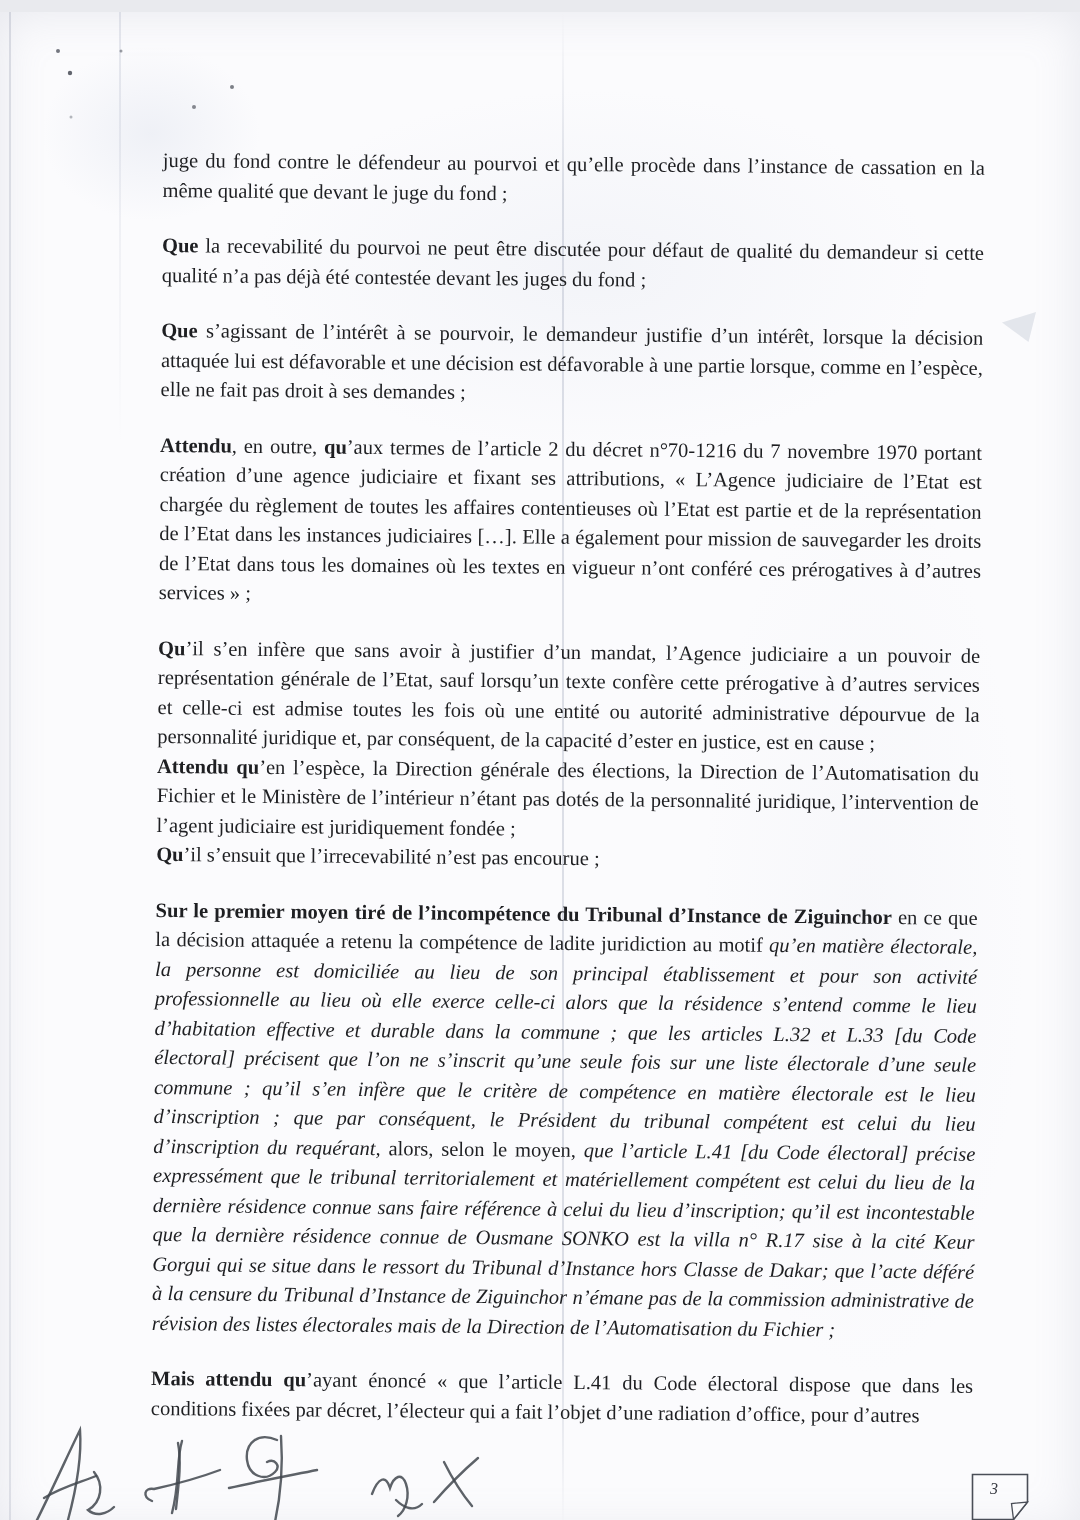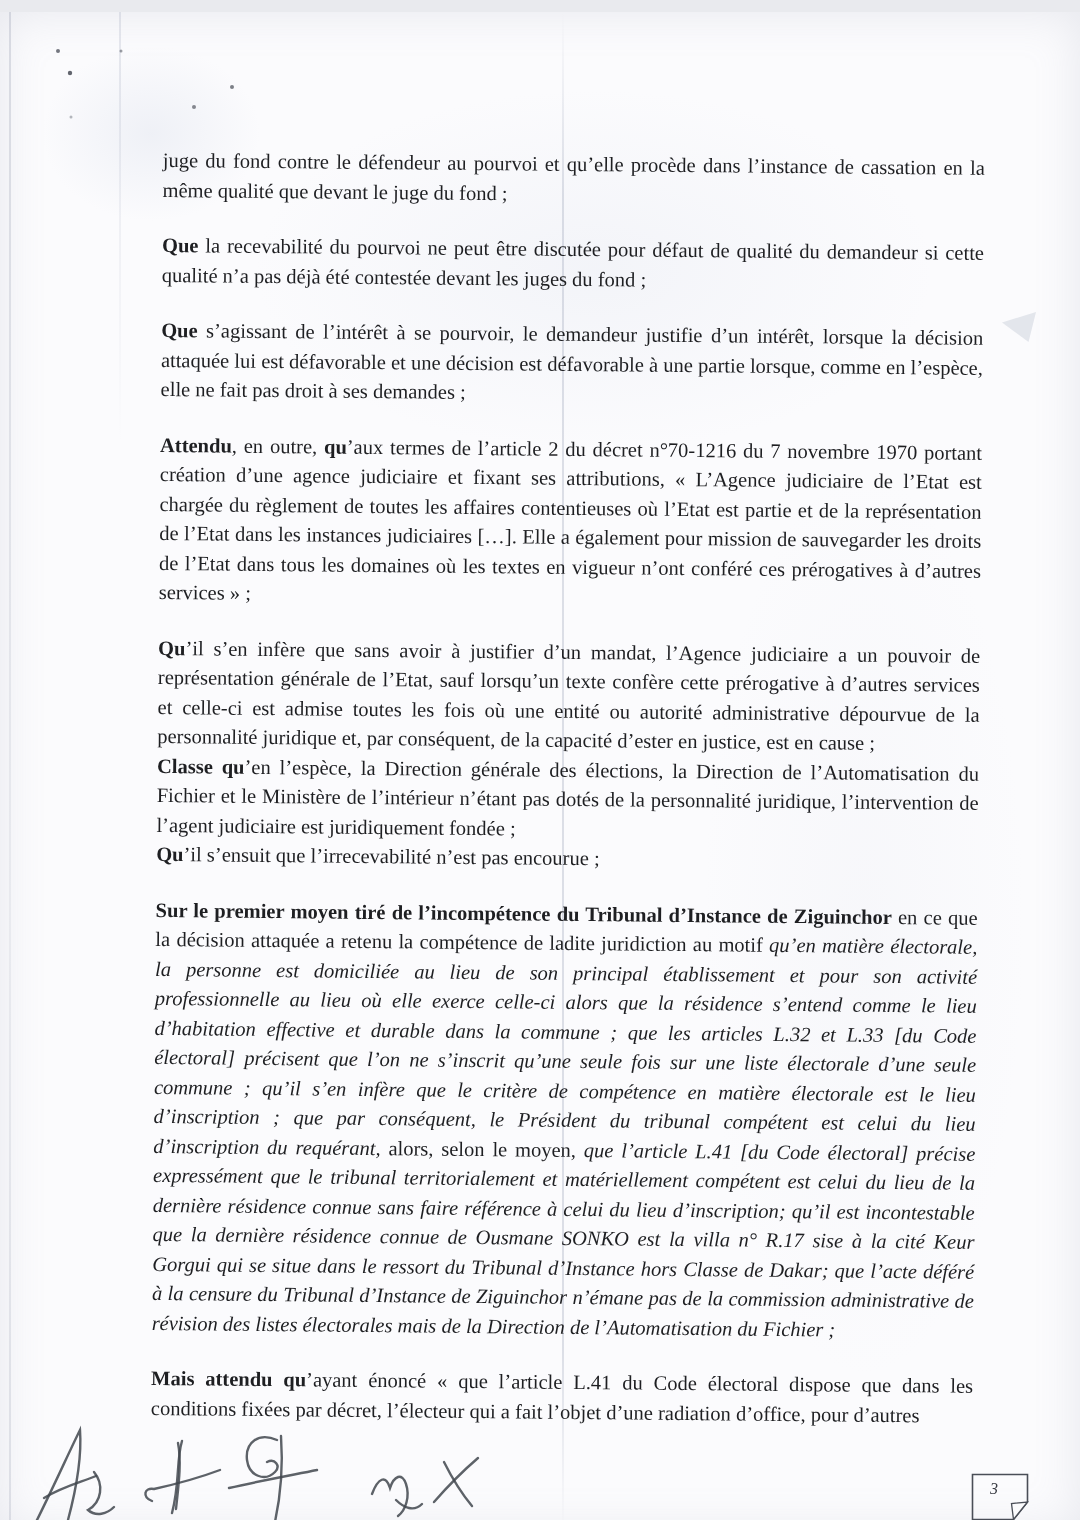--- a/index.html
+++ b/index.html
@@ -67,21 +67,21 @@
   <div class="fold-line-2"></div>
   <div class="speckles"></div>
   <div class="corner-artifact"></div>
 
   <div class="content">
       <p class="para"><span>juge du fond contre le défendeur au pourvoi et qu’elle procède dans l’instance de cassation en la même qualité que devant le juge du fond ;</span></p>
       <p class="para"><span class="b">Que</span><span> la recevabilité du pourvoi ne peut être discutée pour défaut de qualité du demandeur si cette qualité n’a pas déjà été contestée devant les juges du fond ;</span></p>
       <p class="para"><span class="b">Que</span><span> s’agissant de l’intérêt à se pourvoir, le demandeur justifie d’un intérêt, lorsque la décision attaquée lui est défavorable et une décision est défavorable à une partie lorsque, comme en l’espèce, elle ne fait pas droit à ses demandes ;</span></p>
       <p class="para"><span class="b">Attendu</span><span>, en outre, </span><span class="b">qu</span><span>’aux termes de l’article 2 du décret n°70-1216 du 7 novembre 1970 portant création d’une agence judiciaire et fixant ses attributions, « L’Agence judiciaire de l’Etat est chargée du règlement de toutes les affaires contentieuses où l’Etat est partie et de la représentation de l’Etat dans les instances judiciaires […]. Elle a également pour mission de sauvegarder les droits de l’Etat dans tous les domaines où les textes en vigueur n’ont conféré ces prérogatives à d’autres services » ;</span></p>
       <p class="para tight"><span class="b">Qu</span><span>’il s’en infère que sans avoir à justifier d’un mandat, l’Agence judiciaire a un pouvoir de représentation générale de l’Etat, sauf lorsqu’un texte confère cette prérogative à d’autres services et celle-ci est admise toutes les fois où une entité ou autorité administrative dépourvue de la personnalité juridique et, par conséquent, de la capacité d’ester en justice, est en cause ;</span></p>
-      <p class="para tight"><span class="b">Classe qu</span><span>’en l’espèce, la Direction générale des élections, la Direction de l’Automatisation du Fichier et le Ministère de l’intérieur n’étant pas dotés de la personnalité juridique, l’intervention de l’agent judiciaire est juridiquement fondée ;</span></p>
+      <p class="para tight"><span class="b">Attendu qu</span><span>’en l’espèce, la Direction générale des élections, la Direction de l’Automatisation du Fichier et le Ministère de l’intérieur n’étant pas dotés de la personnalité juridique, l’intervention de l’agent judiciaire est juridiquement fondée ;</span></p>
       <p class="para"><span class="b">Qu</span><span>’il s’ensuit que l’irrecevabilité n’est pas encourue ;</span></p>
       <p class="para"><span class="b">Sur le premier moyen tiré de l’incompétence du Tribunal d’Instance de Ziguinchor</span><span> en ce que la décision attaquée a retenu la compétence de ladite juridiction au motif </span><span class="i">qu’en matière électorale, la personne est domiciliée au lieu de son principal établissement et pour son activité professionnelle au lieu où elle exerce celle-ci alors que la résidence s’entend comme le lieu d’habitation effective et durable dans la commune ; que les articles L.32 et L.33 [du Code électoral] précisent que l’on ne s’inscrit qu’une seule fois sur une liste électorale d’une seule commune ; qu’il s’en infère que le critère de compétence en matière électorale est le lieu d’inscription ; que par conséquent, le Président du tribunal compétent est celui du lieu d’inscription du requérant,</span><span> alors, selon le moyen, </span><span class="i">que l’article L.41 [du Code électoral] précise expressément que le tribunal territorialement et matériellement compétent est celui du lieu de la dernière résidence connue sans faire référence à celui du lieu d’inscription; qu’il est incontestable que la dernière résidence connue de Ousmane SONKO est la villa n° R.17 sise à la cité Keur Gorgui qui se situe dans le ressort du Tribunal d’Instance hors Classe de Dakar; que l’acte déféré à la censure du Tribunal d’Instance de Ziguinchor n’émane pas de la commission administrative de révision des listes électorales mais de la Direction de l’Automatisation du Fichier ;</span></p>
       <p class="para"><span class="b">Mais attendu qu</span><span>’ayant énoncé « que l’article L.41 du Code électoral dispose que dans les conditions fixées par décret, l’électeur qui a fait l’objet d’une radiation d’office, pour d’autres</span></p>
     </div>
 
   <div class="signatures">
     <svg class="sig" style="left:30px;top:1412px" width="95" height="105" viewBox="0 0 95 105">
       <path d="M6,98 C24,62 40,26 50,6 C52,34 46,66 38,96"></path>
       <path d="M14,74 C34,62 52,58 66,52"></path>
       <path d="M64,48 C74,60 72,78 58,86 C66,93 77,90 84,83"></path>

